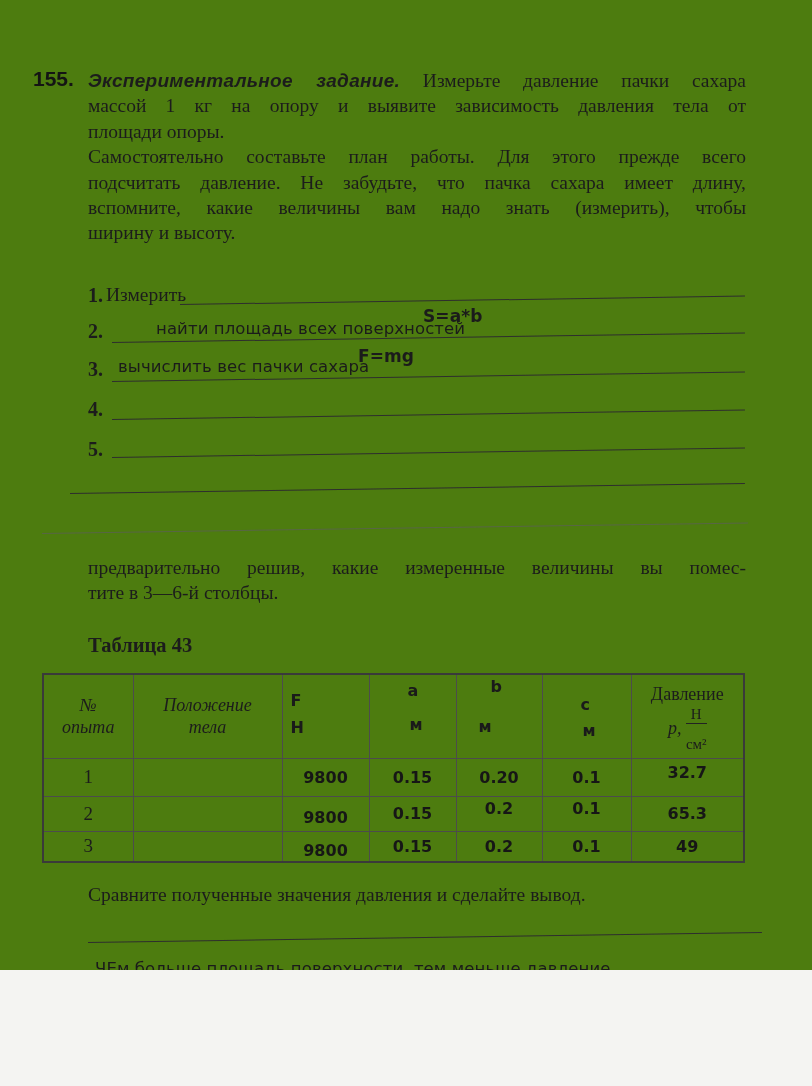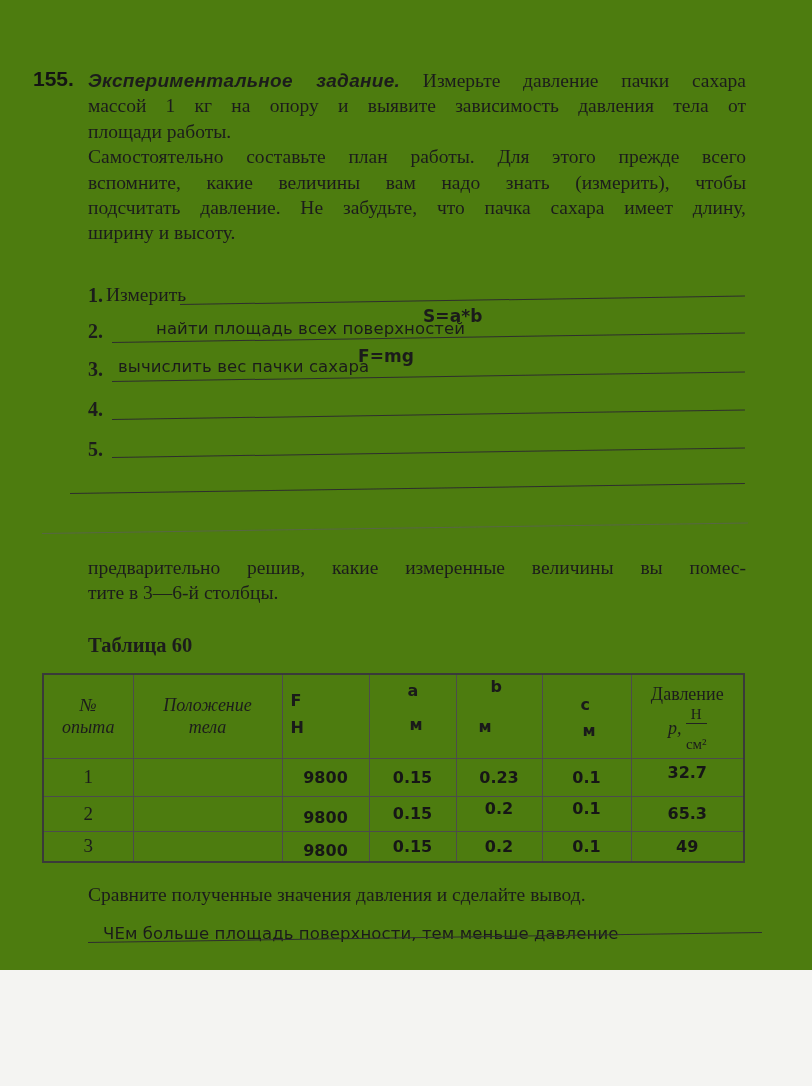--- a/index.html
+++ b/index.html
@@ -64,24 +64,24 @@
 </head>
 <body>
 
 <div class="page">
 
   <div class="task-number">155.</div>
 
   <div class="intro">
     <div class="pline"><span class="task-title">Экспериментальное задание.</span> <span>Измерьте давление пачки сахара</span></div>
     <div class="pline">массой 1 кг на опору и выявите зависимость давления тела от</div>
-    <div class="pline endline">площади работы.</div>
+    <div class="pline endline">площади опоры.</div>
     <div class="pline">Самостоятельно составьте план работы. Для этого прежде всего</div>
+    <div class="pline">подсчитать давление. Не забудьте, что пачка сахара имеет длину,</div>
     <div class="pline">вспомните, какие величины вам надо знать (измерить), чтобы</div>
-    <div class="pline">подсчитать давление. Не забудьте, что пачка сахара имеет длину,</div>
     <div class="pline endline">ширину и высоту.</div>
   </div>
 
   <div class="item-num" style="left:88px;top:284px;">1.</div>
   <div class="item-printed" style="left:106px;top:284px;">Измерить</div>
   <div class="rline" style="left:180px;top:304px;width:565px;"></div>
 
   <div class="item-num" style="left:88px;top:320px;">2.</div>
   <div class="written pen" style="left:112px;top:319px;margin-left:44px;">найти площадь всех поверхностей</div>
   <div class="formula pen" style="left:423px;top:306px;">S=a*b</div>
@@ -99,21 +99,21 @@
   <div class="rline" style="left:112px;top:457px;width:633px;"></div>
 
   <div class="rline" style="left:70px;top:493px;width:675px;"></div>
   <div class="rline faint" style="left:42px;top:533px;width:706px;"></div>
 
   <div class="results">
     <div class="pline">предварительно решив, какие измеренные величины вы помес-</div>
     <div class="pline endline">тите в 3—6-й столбцы.</div>
   </div>
 
-  <div class="table-caption">Таблица 60</div>
+  <div class="table-caption">Таблица 43</div>
 
   <table class="tbl">
     <colgroup>
       <col style="width:90px">
         <col style="width:149px">
         <col style="width:87px">
       <col style="width:87px">
         <col style="width:86px">
         <col style="width:89px">
         <col style="width:113px">
@@ -150,21 +150,21 @@
           <span>p,</span>
           <span class="frac"><span class="fnum">Н</span><span class="fden">см²</span></span>
         </div>
       </th>
     </tr>
     <tr style="height:38px">
       <td class="numcol">1</td>
       <td></td>
       <td><span class="cellval">9800</span></td>
       <td><span class="cellval">0.15</span></td>
-      <td><span class="cellval">0.23</span></td>
+      <td><span class="cellval">0.20</span></td>
       <td><span class="cellval">0.1</span></td>
       <td><span class="cellval nudge-u">32.7</span></td>
     </tr>
     <tr style="height:35px">
       <td class="numcol">2</td>
       <td></td>
       <td><span class="cellval nudge-d">9800</span></td>
       <td><span class="cellval">0.15</span></td>
       <td><span class="cellval nudge-u">0.2</span></td>
       <td><span class="cellval nudge-u">0.1</span></td>
@@ -176,19 +176,19 @@
       <td><span class="cellval nudge-d">9800</span></td>
       <td><span class="cellval">0.15</span></td>
       <td><span class="cellval">0.2</span></td>
       <td><span class="cellval">0.1</span></td>
       <td><span class="cellval">49</span></td>
     </tr>
   </tbody>
     </table>
 
   <div class="compare-prompt">Сравните полученные значения давления и сделайте вывод.</div>
-  <div class="written pen" style="left:95px;top:924px;margin-left:8px;">ЧЕм больше площадь поверхности, тем меньше давление</div>
+  <div class="written pen" style="left:95px;top:959px;">ЧЕм больше площадь поверхности, тем меньше давление</div>
   <div class="rline" style="left:88px;top:942px;width:674px;"></div>
   <div class="rline" style="left:88px;top:981px;width:677px;"></div>
   <div class="rline faint" style="left:65px;top:1019px;width:695px;"></div>
 
   <div class="page-number">71</div>
 </div>
 
 </body></html>

